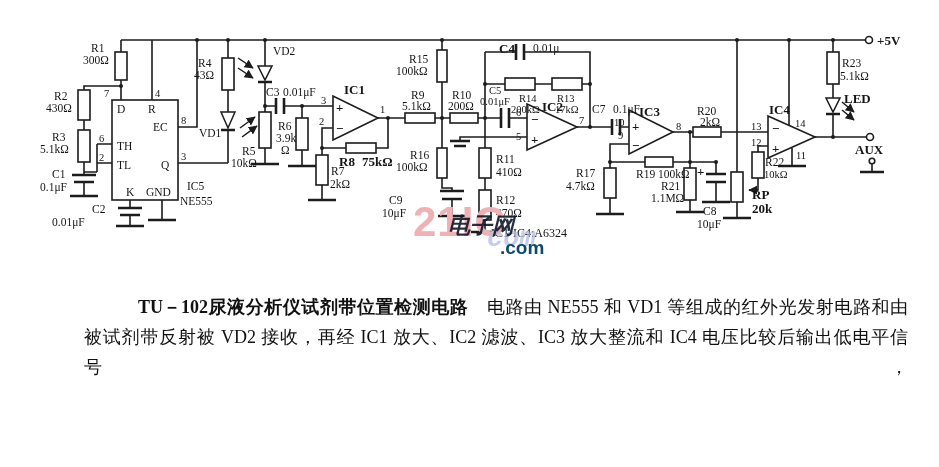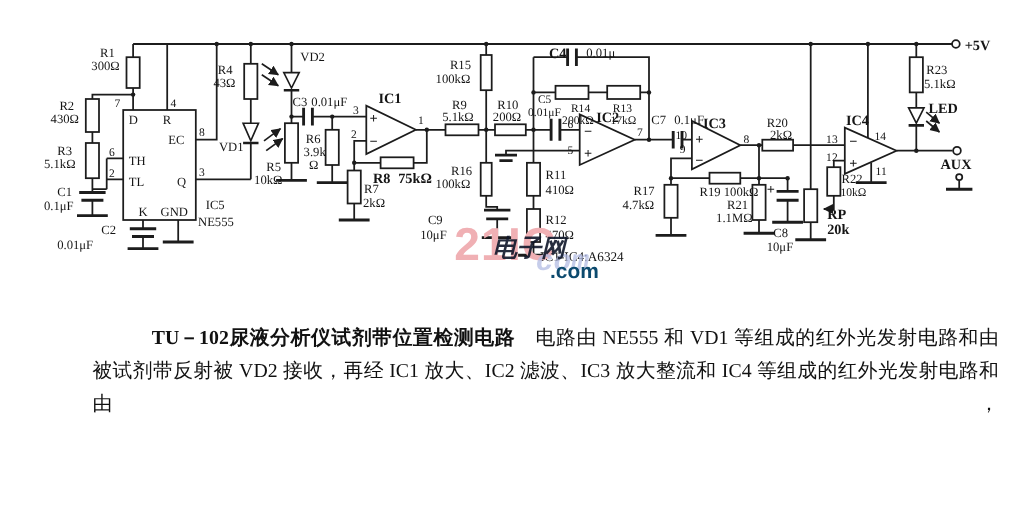--- a/index.html
+++ b/index.html
@@ -303,16 +303,16 @@
     <span class="wm-script">com</span>
     <span class="wm-cn">电子网</span>
     <span class="wm-com">.com</span>
   </div>
 
   
   <div class="caption">
     <div class="cap-line jl">
       <span class="cap-indent"></span><span class="cap-title">TU－102尿液分析仪试剂带位置检测电路</span><span class="cap-gap"></span><span>电路由 NE555 和 VD1 等组成的红外光发射电路和由</span>
     </div>
-    <div class="cap-line jl">被试剂带反射被 VD2 接收，再经 IC1 放大、IC2 滤波、IC3 放大整流和 IC4 等组成的红外光发射电路和由，</div>
+    <div class="cap-line jl">被试剂带反射被 VD2 接收，再经 IC1 放大、IC2 滤波、IC3 放大整流和 IC4 电压比较后输出低电平信号，</div>
   </div>
 
 </div>
 
 </body></html>

